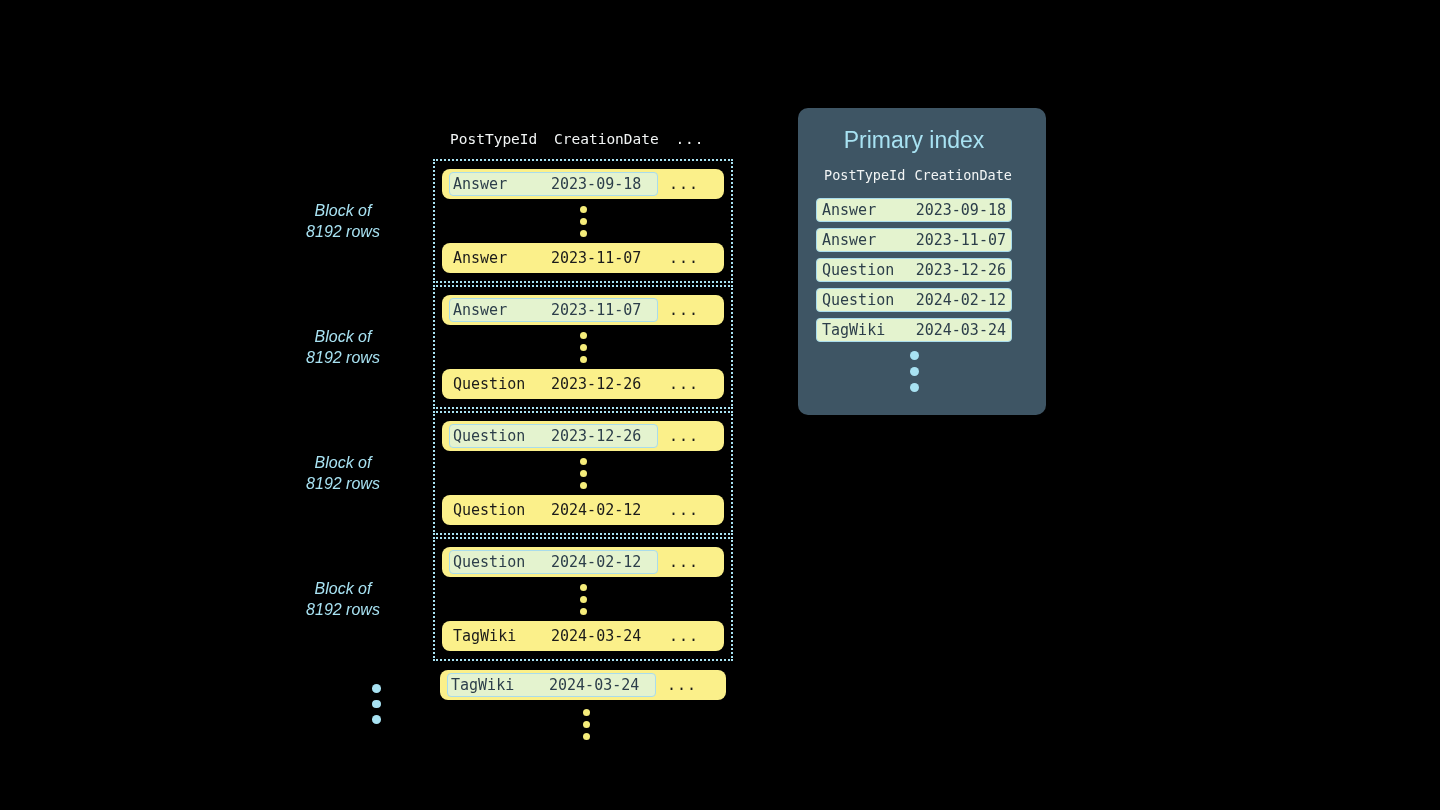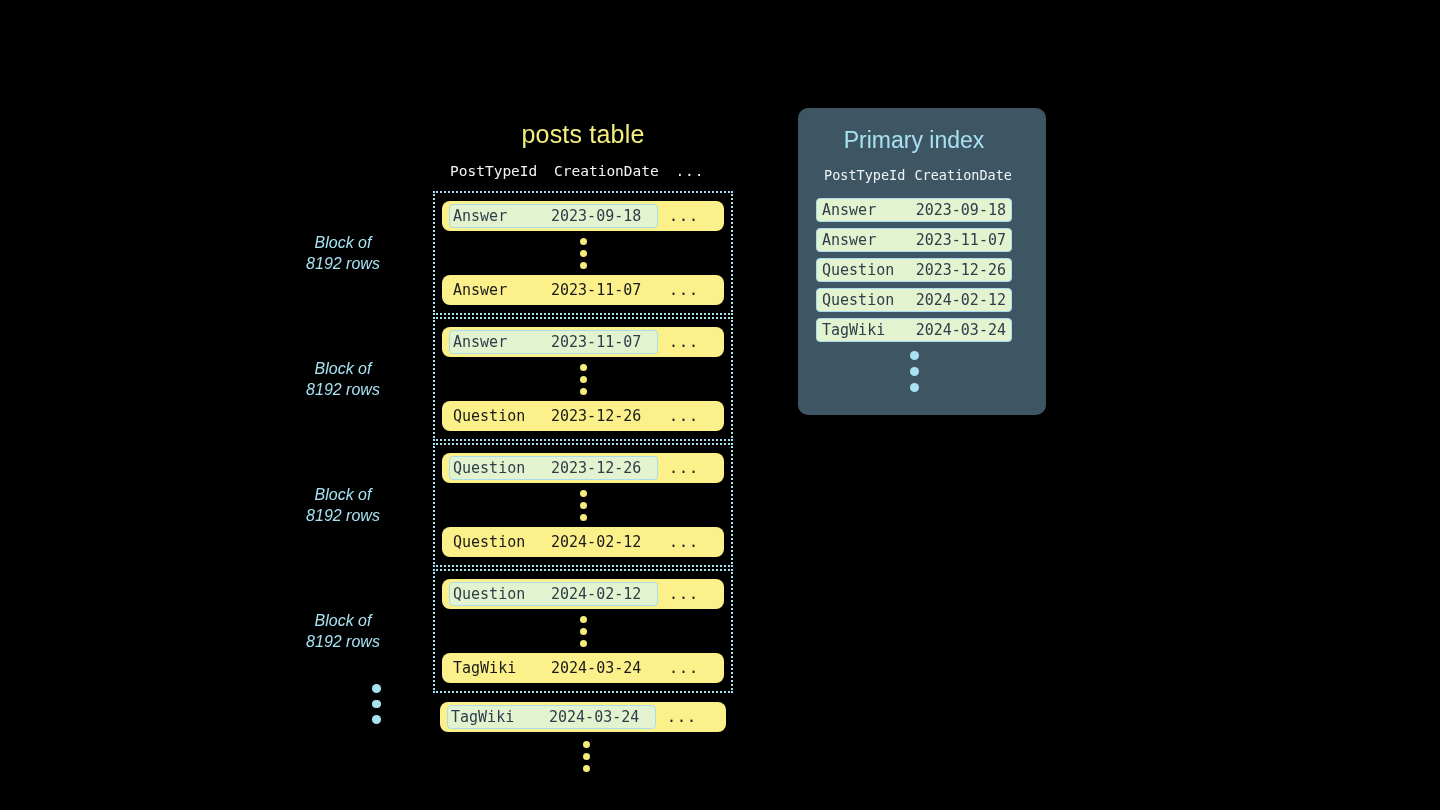--- a/index.html
+++ b/index.html
@@ -181,21 +181,20 @@
   .index-dots .vdots{height:44px;gap:7px;}
   .index-dots .vdots i{width:9px;height:9px;background:var(--lightblue);}
 </style>
 </head>
 <body>
 
 <div class="stage">
 
   <div class="posts-col">
 
-    <div class="posts-title">posts table</div>
 
     <div class="col-headers">
       <span class="h-type">PostTypeId</span>
       <span class="h-date">CreationDate</span>
       <span class="h-dots">...</span>
     </div>
 
     <div class="blocks">
 
       <div class="block">

